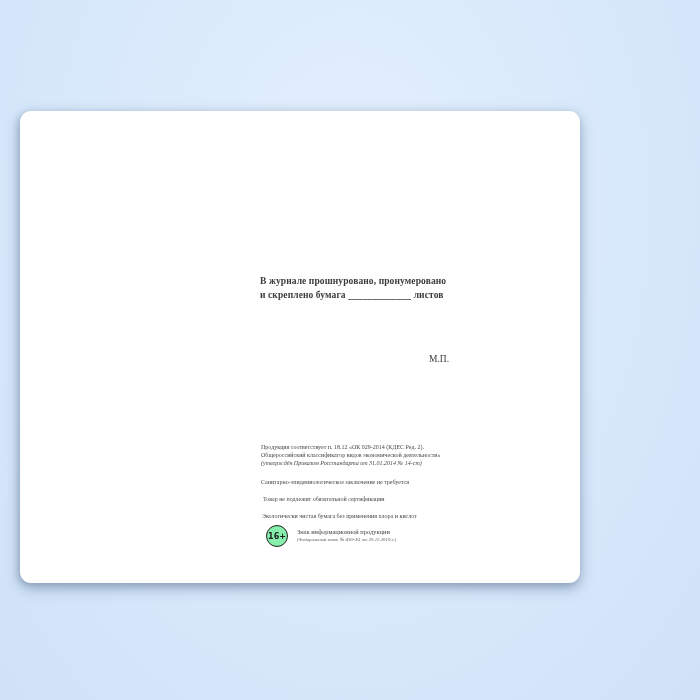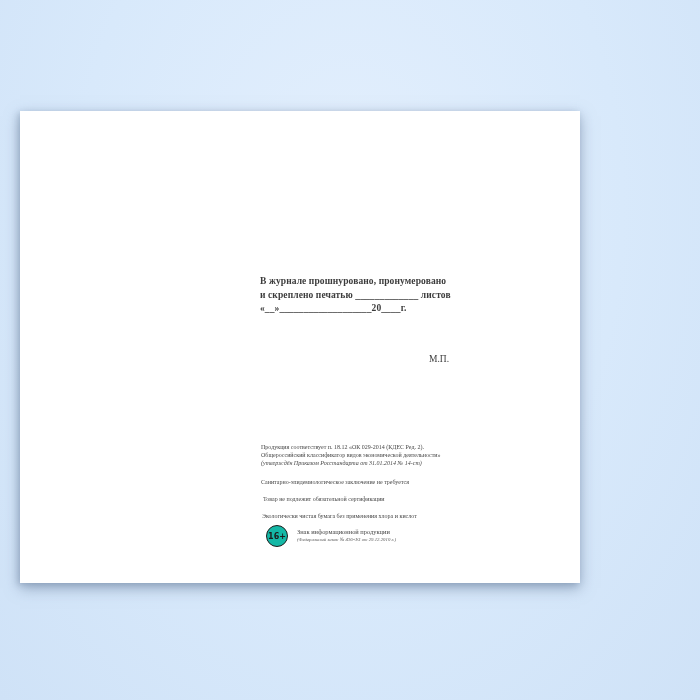--- a/index.html
+++ b/index.html
@@ -8,20 +8,21 @@
 
   .stage {
     position:relative; width:700px; height:700px;
     background: radial-gradient(ellipse at 50% 30%, #e3effd 0%, #d8e9fb 55%, #cfe2f7 100%);
   }
 
   .page {
     position:absolute; left:20px; top:111px; width:560px; height:472px;
     background:#ffffff;
     box-shadow: 0 5px 14px rgba(96,118,150,0.55), -2px 2px 6px rgba(96,118,150,0.30);
+    border-radius: 11px;
   }
 
   .abs { position:absolute; white-space:nowrap; }
 
   
   .stitch-block {
     left:240px; top:164px;
     font-size:9.5px; line-height:13.5px; font-weight:bold;
     color:#3c3c3c; letter-spacing:0.1px;
   }
@@ -42,42 +43,41 @@
   .note-2 { left:243px; top:385px; }
   .note-3 { left:242px; top:402px; }
 
   
   .age-badge {
     left:246px; top:414px; width:22px; height:22px;
     border:1.6px solid #1d1d1d; border-radius:50%;
     display:flex; align-items:center; justify-content:center;
     font-family:"DejaVu Sans", sans-serif;
     font-size:8px; font-weight:bold; color:#1d1d1d;
-    background:#14b8a6; position:absolute;
+    background:#86efac; position:absolute;
   }
   .age-title {
     left:277px; top:417px;
     font-size:6.4px; color:#474747;
   }
   .age-subtitle {
     left:277px; top:426px;
     font-size:4.8px; font-style:italic; color:#5a5a5a;
   }
 </style>
 </head>
 <body>
 
 <div class="stage">
 
   <div class="page">
 
     <div class="abs stitch-block">
       <div>В журнале прошнуровано, пронумеровано</div>
-      <div>и скреплено печатью _____________ листов</div>
-      <div>«__»___________________20____г.</div>
+      <div>и скреплено бумага _____________ листов</div>
     </div>
 
     <div class="abs seal">М.П.</div>
 
     <div class="abs product-info">
       <div>Продукция соответствует п. 18.12 «ОК 029-2014 (КДЕС Ред. 2).</div>
       <div>Общероссийский классификатор видов экономической деятельности»</div>
       <div class="it">(утверждён Приказом Росстандарта от 31.01.2014 № 14-ст)</div>
     </div>
 

